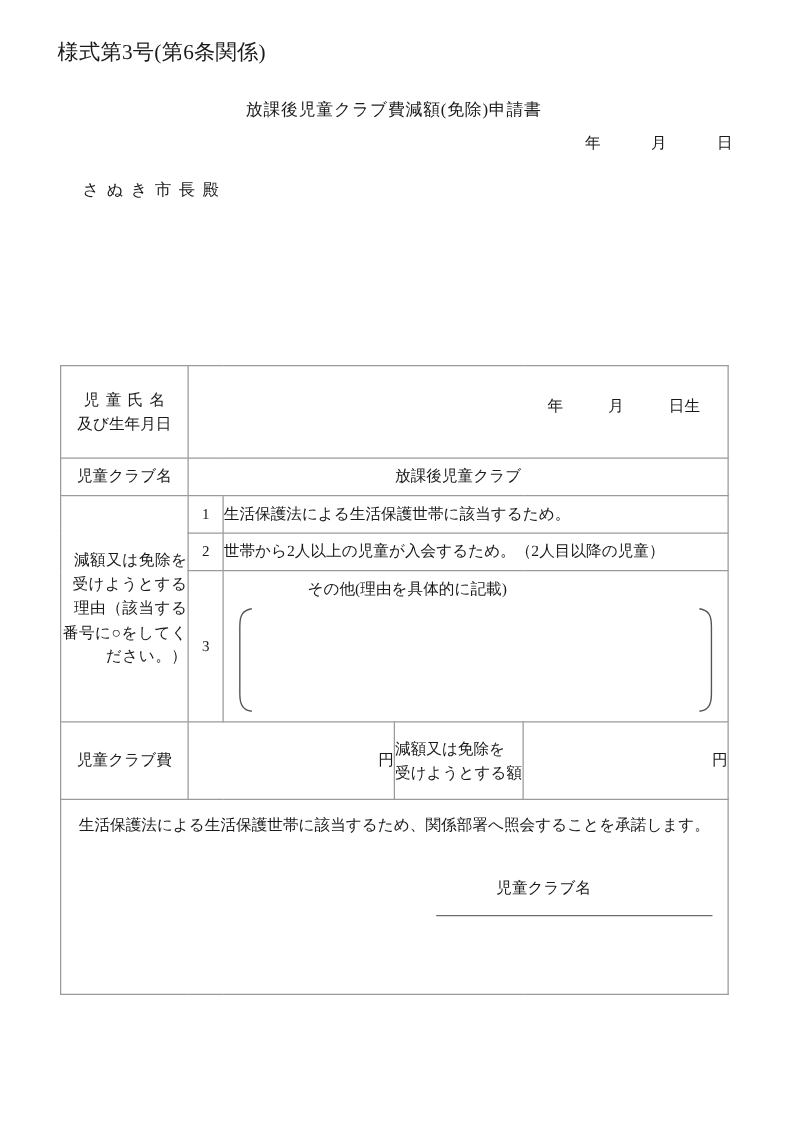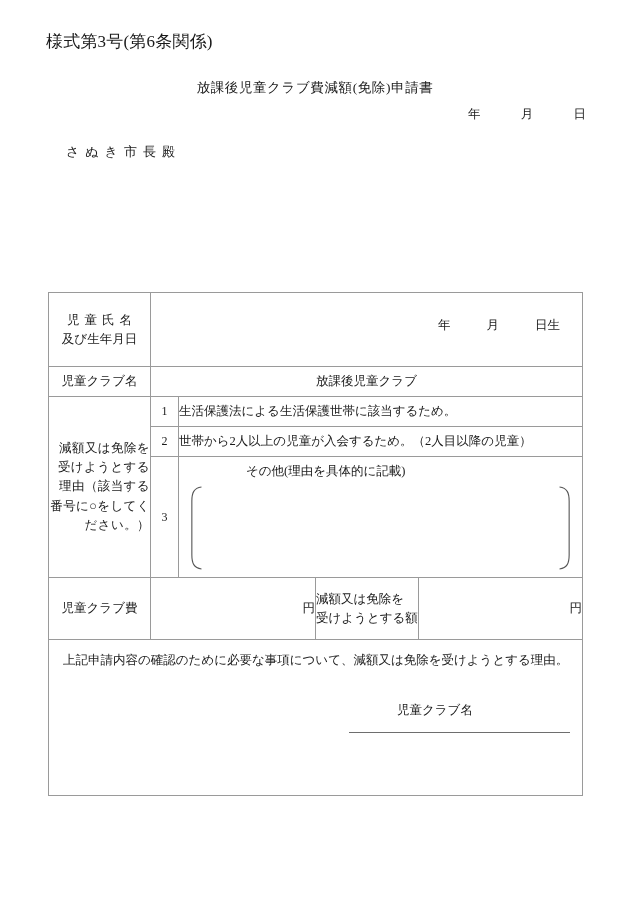--- a/index.html
+++ b/index.html
@@ -322,21 +322,21 @@
           <div>受けようとする額</div>
         </td>
         <td class="yen-cell">
           <span>円</span>
         </td>
       </tr>
 
       <tr class="r-consent">
         <td colspan="5">
           <div class="consent-body">
-            <div class="consent-text">上記申請内容の確認のために必要な事項について、減額又は免除を受けようとする理由。</div>
+            <div class="consent-text">生活保護法による生活保護世帯に該当するため、関係部署へ照会することを承諾します。</div>
             <div class="sign-wrap">
               <div class="sign-label">児童クラブ名</div>
               <div class="sign-rule"></div>
             </div>
           </div>
         </td>
       </tr>
 
     </tbody>
   </table>

